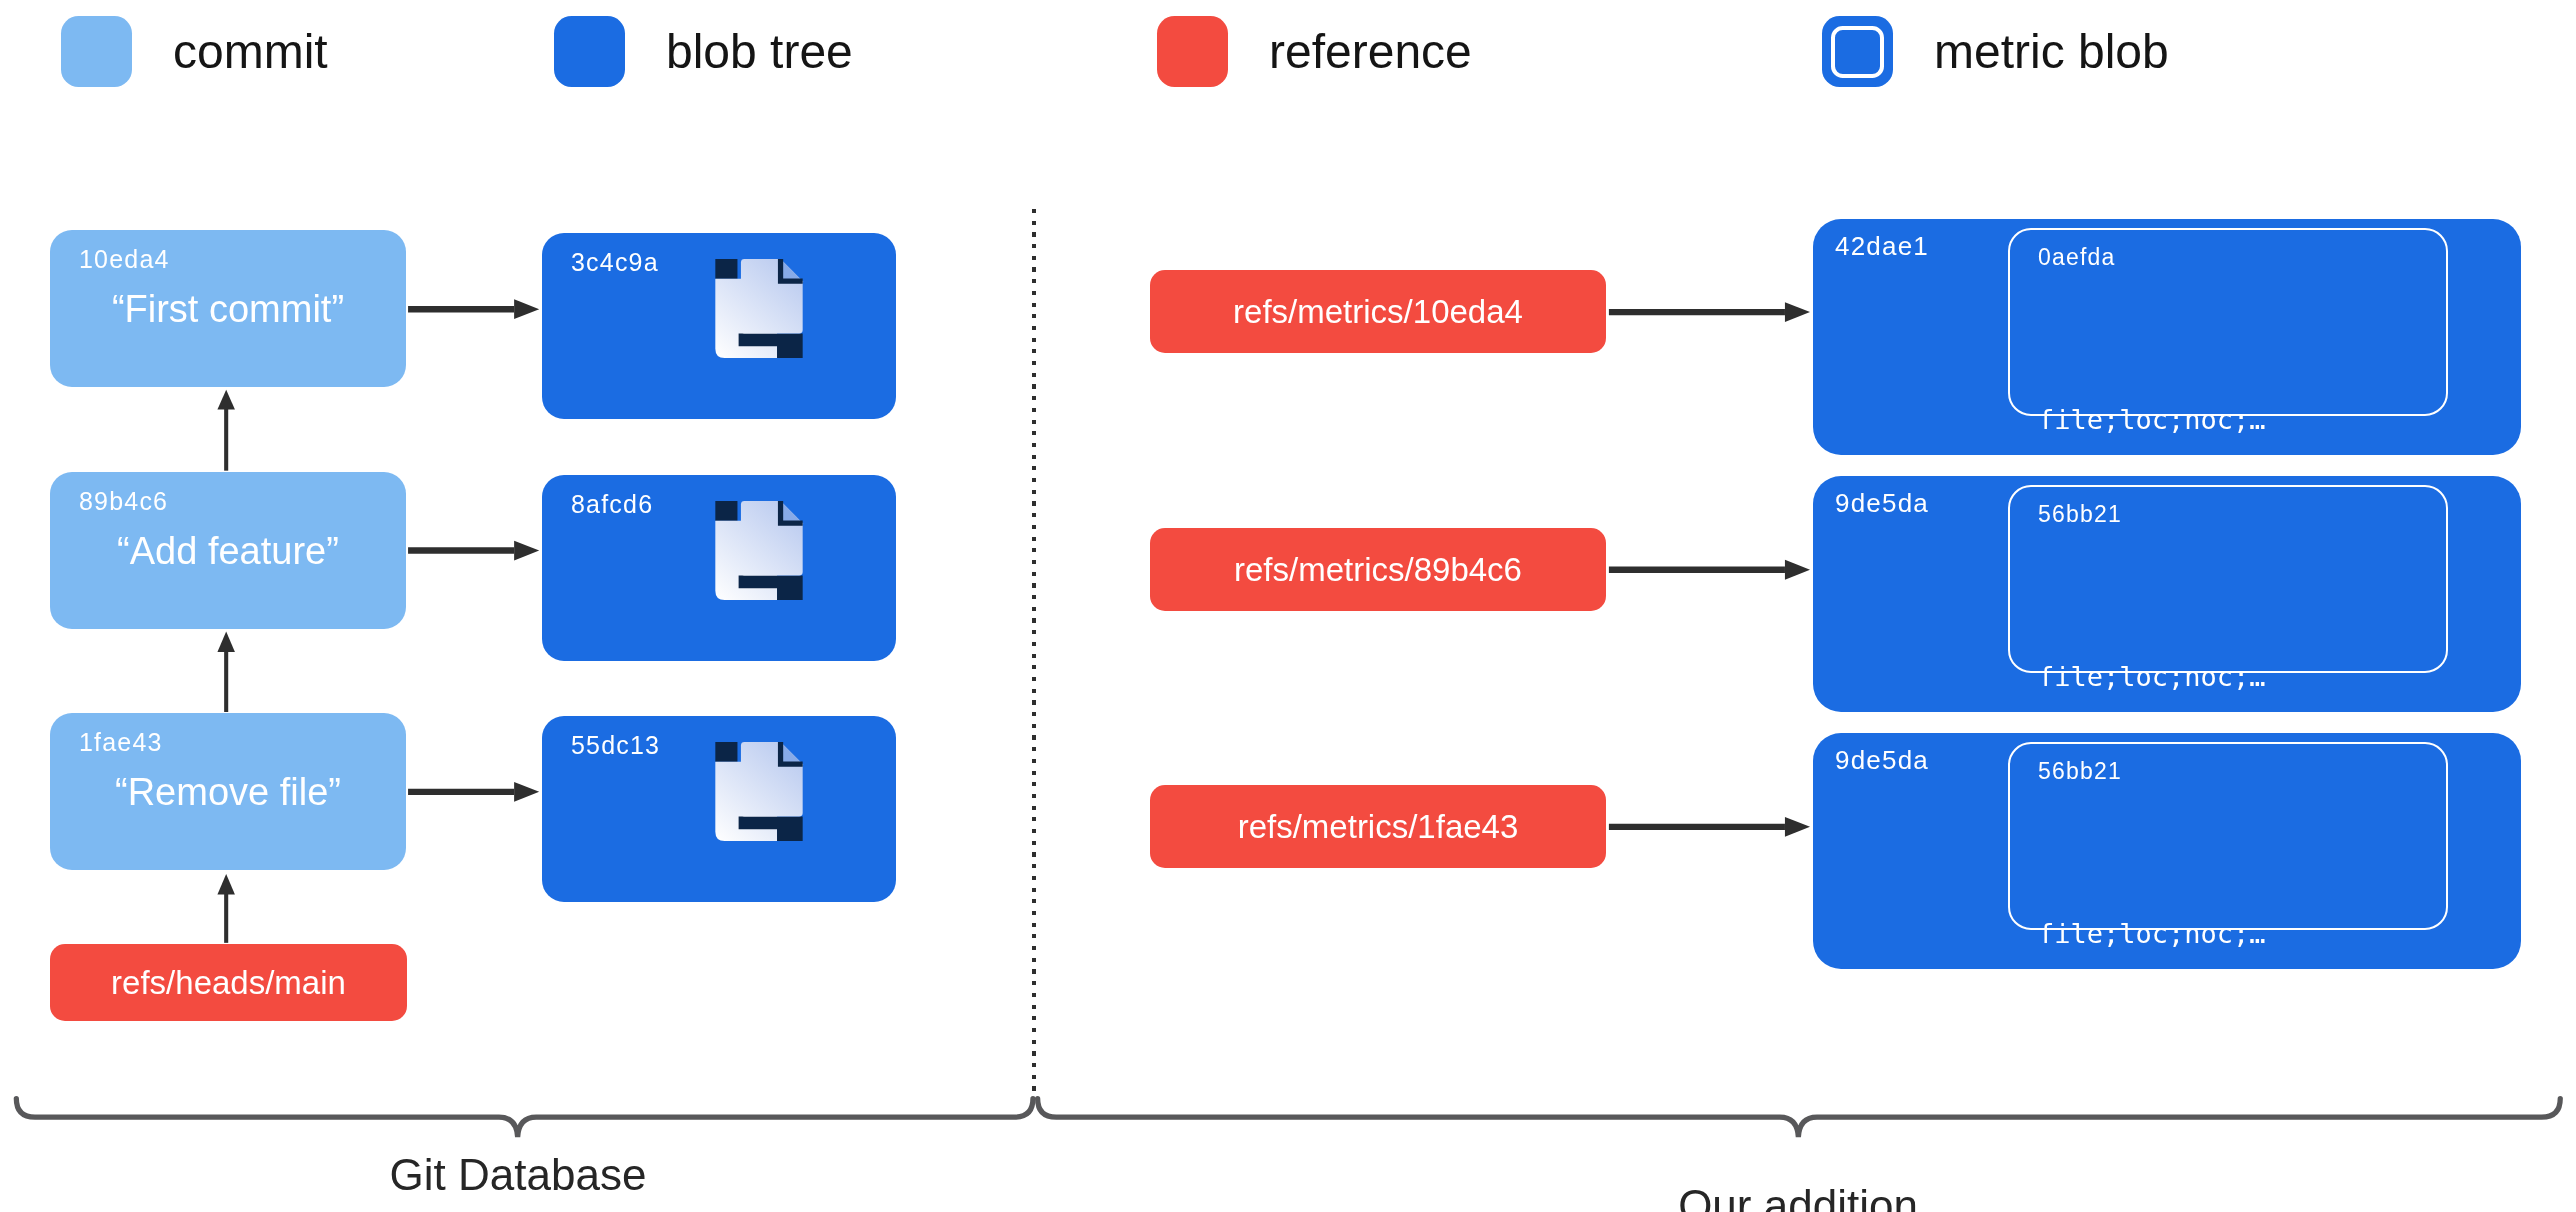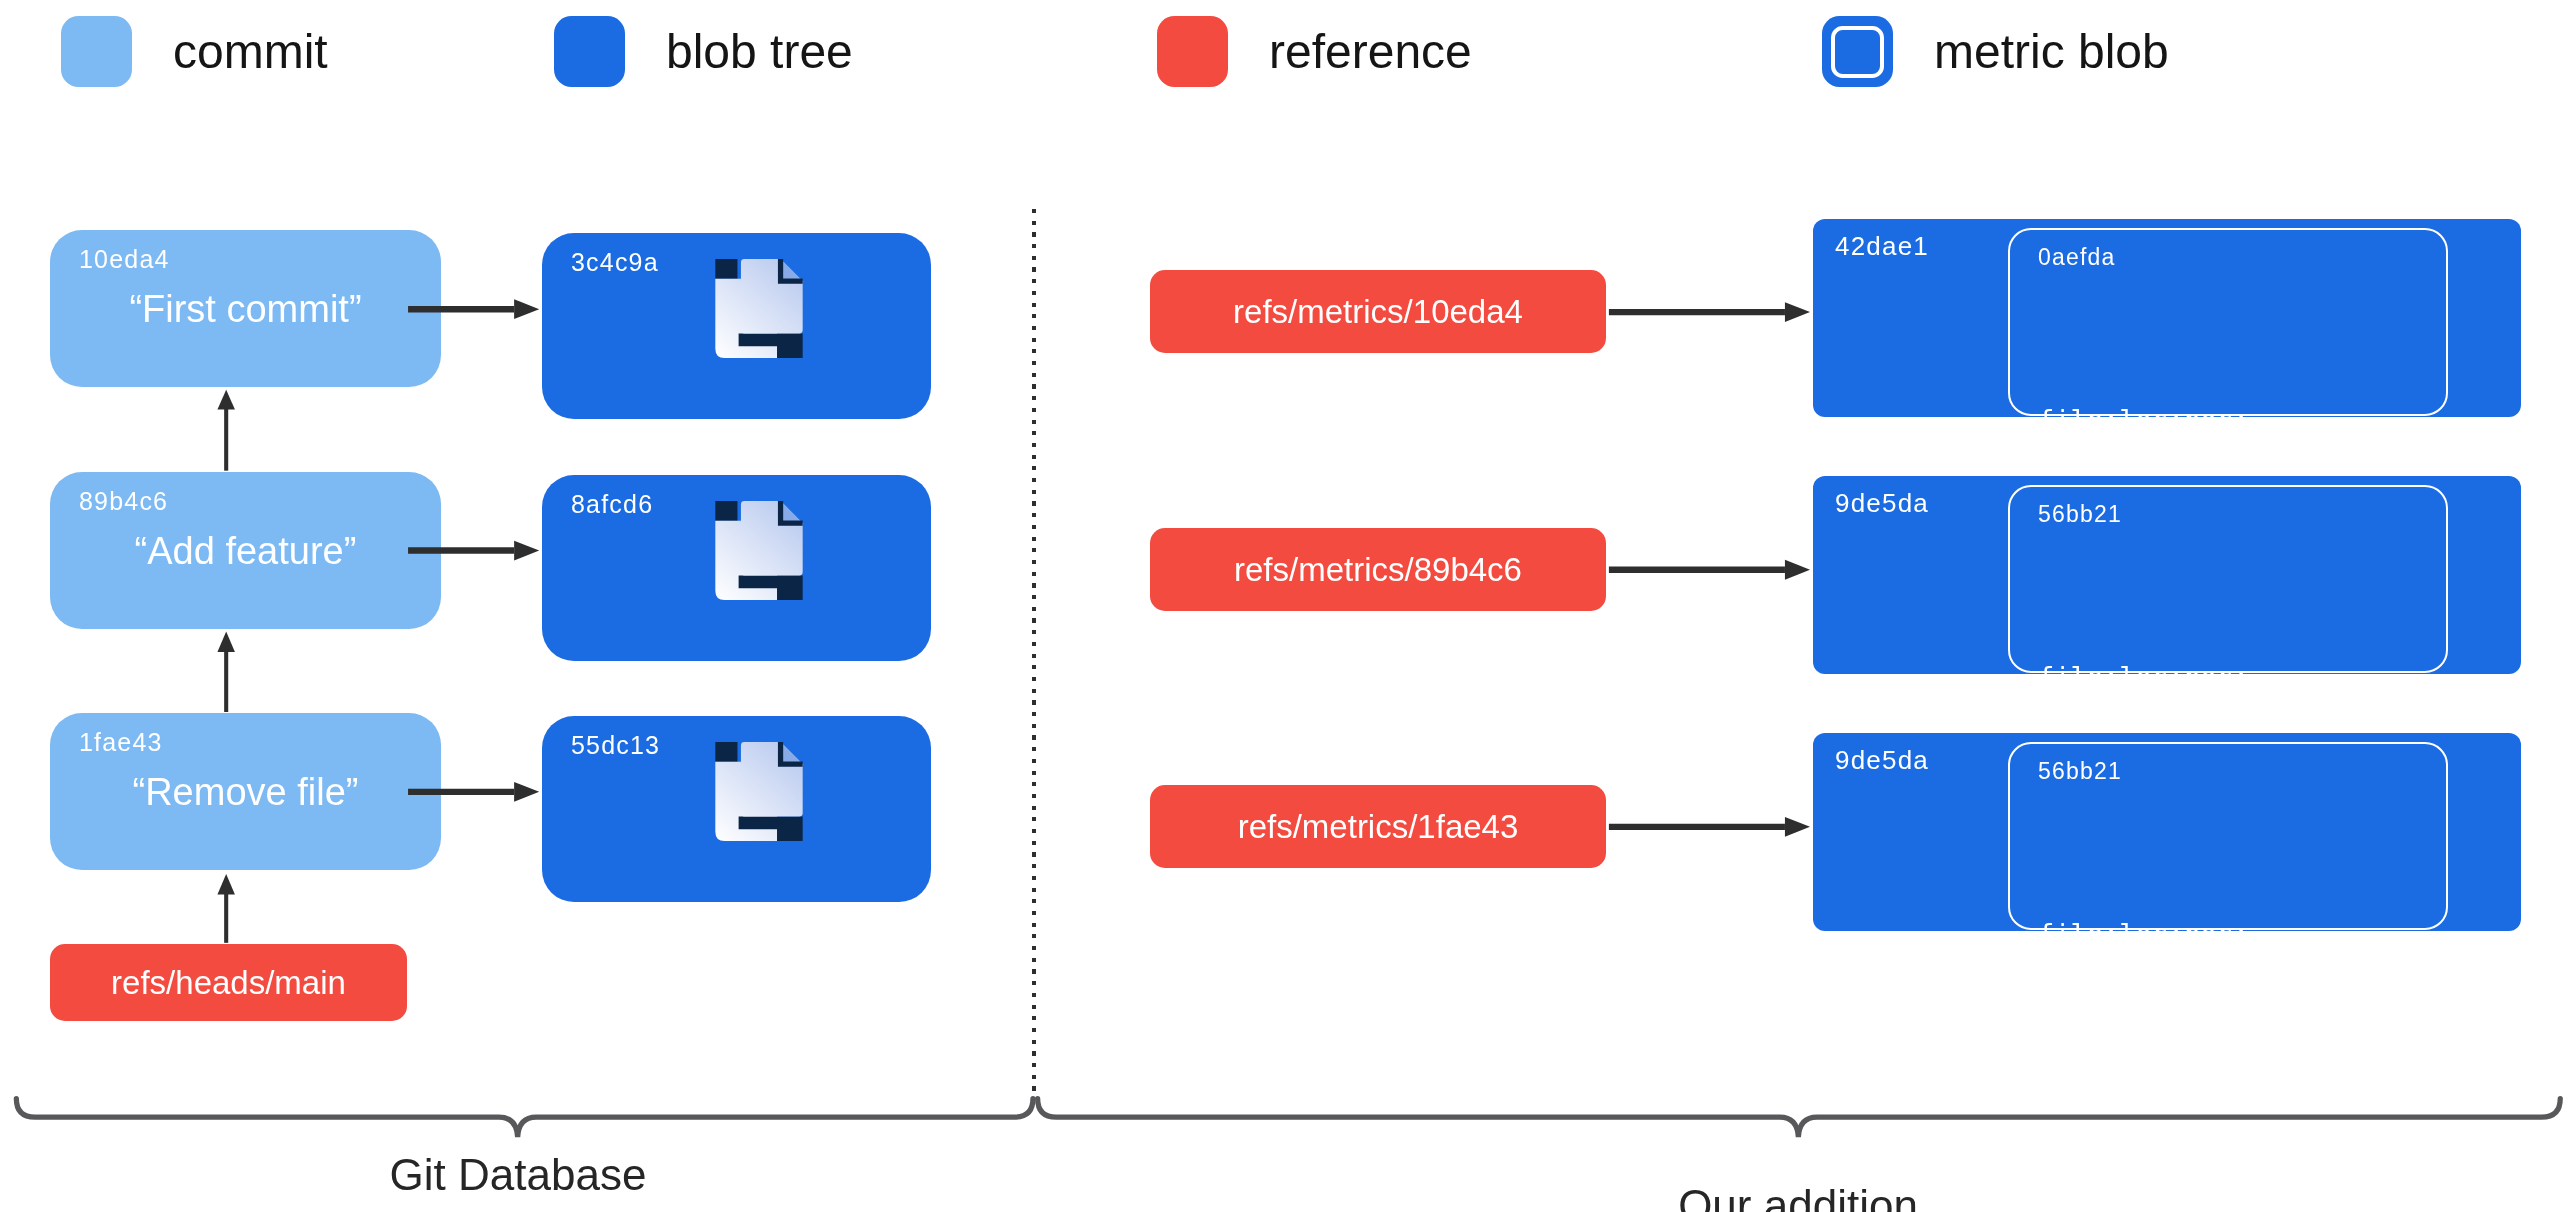--- a/index.html
+++ b/index.html
@@ -23,31 +23,31 @@
   
   .legend-item{position:absolute;top:16.3px;height:71px;display:flex;align-items:center;gap:41px;}
   .swatch{width:71px;height:71px;border-radius:17.5px;flex:0 0 auto;position:relative;}
   .swatch.commit{background:var(--commit_blue);}
   .swatch.blob{background:var(--blob_blue);}
   .swatch.reference{background:var(--reference_red);}
   .swatch.metric{background:var(--blob_blue);}
   .swatch.metric::after{content:"";position:absolute;inset:9.3px;border:4.7px solid #fff;border-radius:11.7px;}
   .legend-label{font-size:48px;color:var(--legend_text);white-space:nowrap;}
   
-  .node{position:absolute;border-radius:32px;color:var(--text_white);padding-left:35px;}
+  .node{position:absolute;border-radius:22px;color:var(--text_white);}
   .commit-box{left:50px;width:356px;height:157px;background:var(--commit_blue);}
   .tree-box{left:542px;width:354px;height:186px;background:var(--blob_blue);}
   .hash{position:absolute;left:29px;top:15px;font-size:25px;letter-spacing:1.2px;color:var(--text_white);white-space:nowrap;}
   .commit-msg{position:absolute;left:0;right:0;top:50%;transform:translateY(-50%);text-align:center;font-size:38px;color:var(--text_white);white-space:nowrap;}
   .files-icon{position:absolute;left:172px;top:26px;width:90px;height:99px;}
   .ref-box{position:absolute;background:var(--reference_red);border-radius:15px;display:flex;align-items:center;justify-content:center;color:var(--text_white);font-size:33px;white-space:nowrap;}
   .head-ref{left:50px;top:944px;width:357px;height:77px;}
   .metric-ref{left:1150px;width:456px;height:83px;}
   
-  .metric-box{position:absolute;left:1813px;width:708px;height:198px;background:var(--blob_blue);border-radius:12px;color:var(--text_white);}
+  .metric-box{position:absolute;left:1813px;width:708px;height:236px;background:var(--blob_blue);border-radius:28px;color:var(--text_white);}
   .metric-box .hash{left:22px;top:11.7px;font-size:26px;}
   .inner-box{position:absolute;left:195px;top:9.3px;width:440px;height:188px;border:2.9px solid #fff;border-radius:23px;box-sizing:border-box;}
   .inner-hash{position:absolute;left:28px;top:14px;font-size:23px;letter-spacing:1.2px;color:var(--text_white);white-space:nowrap;}
   .mono-lines{position:absolute;left:28px;top:72px;font-family:"DejaVu Sans Mono","Liberation Mono",monospace;font-size:27px;line-height:47px;color:var(--text_white);white-space:pre;}
   
   .divider{position:absolute;left:1032px;top:209px;width:4.1px;height:890px;
     background:repeating-linear-gradient(to bottom,var(--arrow_dark) 0 4.1px,transparent 4.1px 11.7px);}
   .caption{position:absolute;top:1150px;transform:translateX(-50%);font-size:44px;color:var(--caption_dark);white-space:nowrap;}
   .caption.git{left:518px;}
   .caption.ours{left:1798px;margin-top:31px;}

